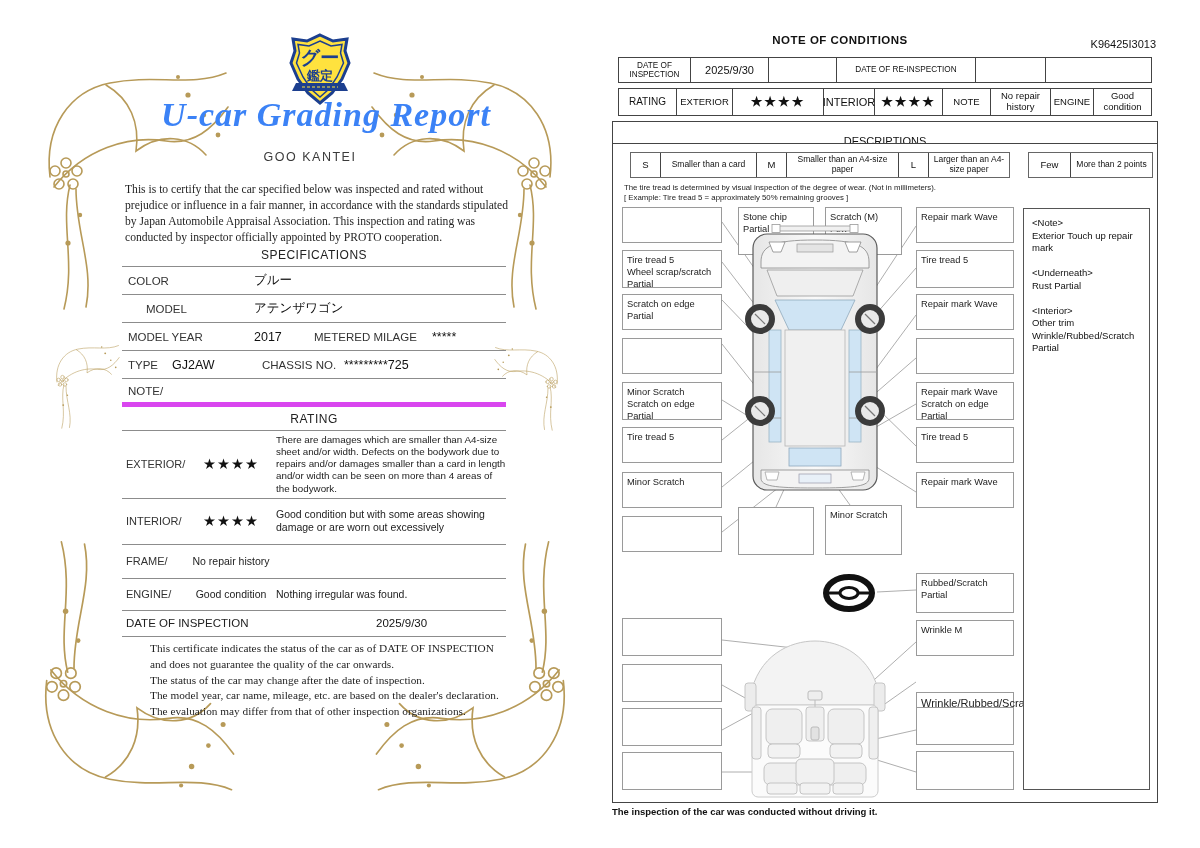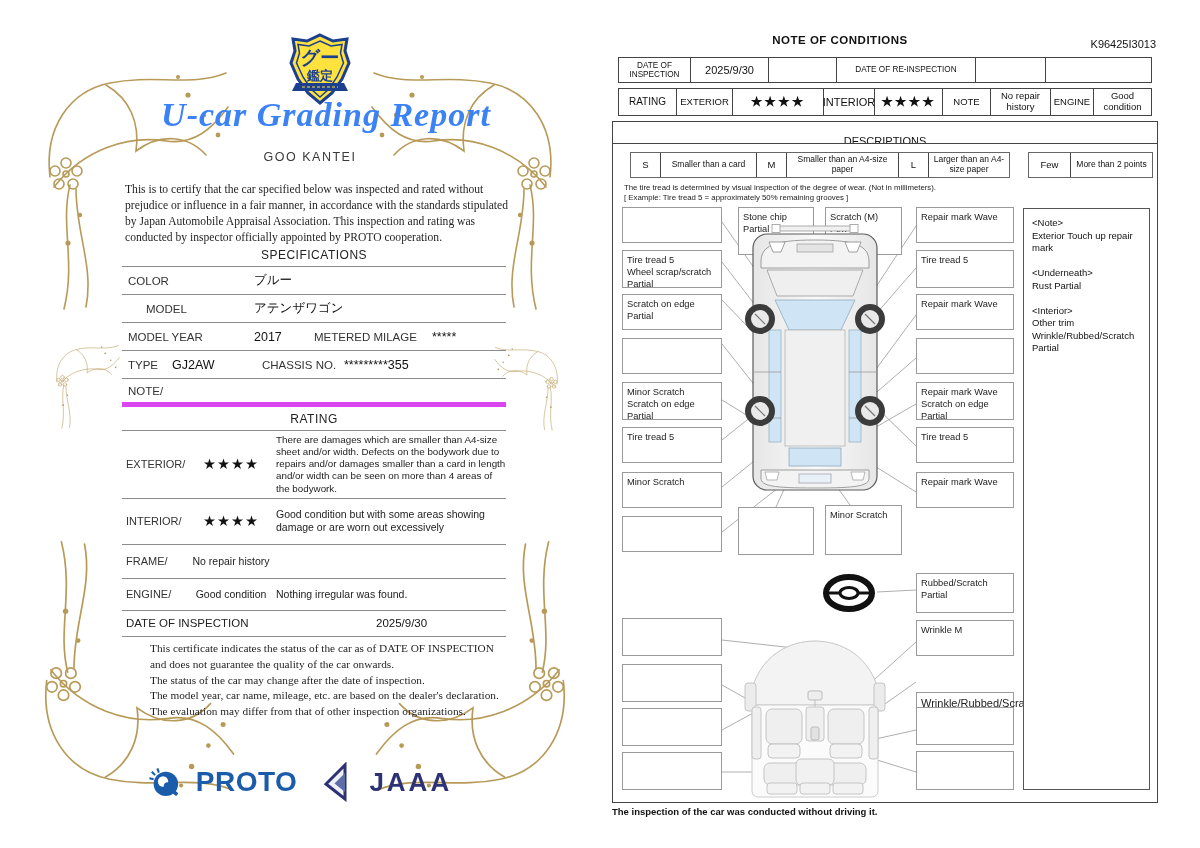--- a/index.html
+++ b/index.html
@@ -145,21 +145,21 @@
     <div class="srow">
       <span class="slabel" style="padding-left:6px;width:126px">MODEL YEAR</span>
       <span class="sval" style="width:60px">2017</span>
       <span class="slabel" style="width:118px">METERED MILAGE</span>
       <span class="sval">*****</span>
     </div>
     <div class="srow">
       <span class="slabel" style="padding-left:6px;width:44px">TYPE</span>
       <span class="sval" style="width:90px">GJ2AW</span>
       <span class="slabel" style="width:82px">CHASSIS NO.</span>
-      <span class="sval">*********355</span>
+      <span class="sval">*********725</span>
     </div>
     <div class="srow">
       <span class="slabel" style="padding-left:6px">NOTE/</span>
     </div>
   </div>
 
   <div class="sec-head" style="top:412px">RATING</div>
   <div class="rate-table">
     <div class="rrow" style="min-height:52px">
       <span class="rlabel">EXTERIOR/</span>
@@ -181,37 +181,20 @@
       <span class="rdesc" style="font-size:10.5px">Nothing irregular was found.</span>
     </div>
     <div class="rrow" style="min-height:26px">
       <span style="font-size:11.5px;color:#222;padding-left:4px;width:170px">DATE OF INSPECTION</span>
       <span style="font-size:11.5px;color:#111;margin-left:80px">2025/9/30</span>
     </div>
   </div>
 
   <div class="cert-disc">This certificate indicates the status of the car as of DATE OF INSPECTION and does not guarantee the quality of the car onwards.<br>The status of the car may change after the date of inspection.<br>The model year, car name, mileage, etc. are based on the dealer's declaration.<br>The evaluation may differ from that of other inspection organizations.</div>
 
-  <div class="logo-row">
-    <svg width="32" height="32" viewBox="0 0 34 34">
-      <line x1="4" y1="6" x2="7.5" y2="9.5" stroke="#1a5caa" stroke-width="2.2"></line>
-      <line x1="10" y1="2.5" x2="11.5" y2="7" stroke="#1a5caa" stroke-width="2.2"></line>
-      <line x1="1.5" y1="13" x2="6" y2="14" stroke="#1a5caa" stroke-width="2.2"></line>
-      <circle cx="19" cy="19" r="13" fill="#1a5caa"></circle>
-      <circle cx="16" cy="16.5" r="5.5" fill="#ffffff"></circle>
-      <circle cx="21" cy="21.5" r="4.2" fill="#1a5caa"></circle>
-      <rect x="25" y="26" width="7" height="4" rx="1" fill="#1a5caa" transform="rotate(40 28 28)"></rect>
-    </svg>
-    <span class="proto-text">PROTO</span>
-    <svg width="30" height="40" viewBox="0 0 30 40" style="margin-left:10px">
-      <polygon points="22,3 22,37 3,22" fill="#eef1f7" stroke="#2c3274" stroke-width="3"></polygon>
-      <polygon points="22,11 22,30 11.5,21.5" fill="#5d6da8"></polygon>
-    </svg>
-    <span class="jaaa-text">JAAA</span>
-  </div>
 </div>
 
 <div class="page" id="pageR">
 
   <div class="r-title">NOTE OF CONDITIONS</div>
   <div class="r-id">K96425I3013</div>
 
   <div class="btable" style="left:18px;top:57px;width:534px;height:26px">
     <div class="bcell" style="width:72px;font-size:8.2px">DATE OF INSPECTION</div>
     <div class="bcell" style="width:78px;font-size:11px">2025/9/30</div>

